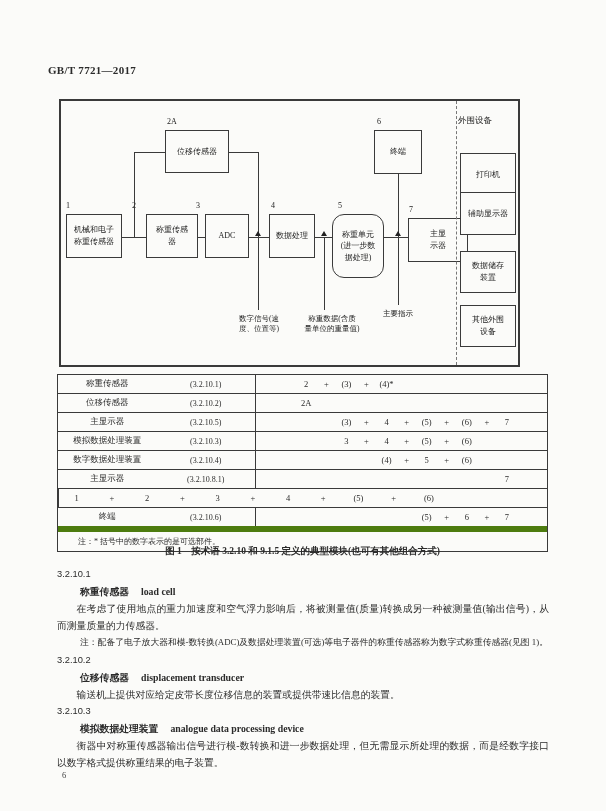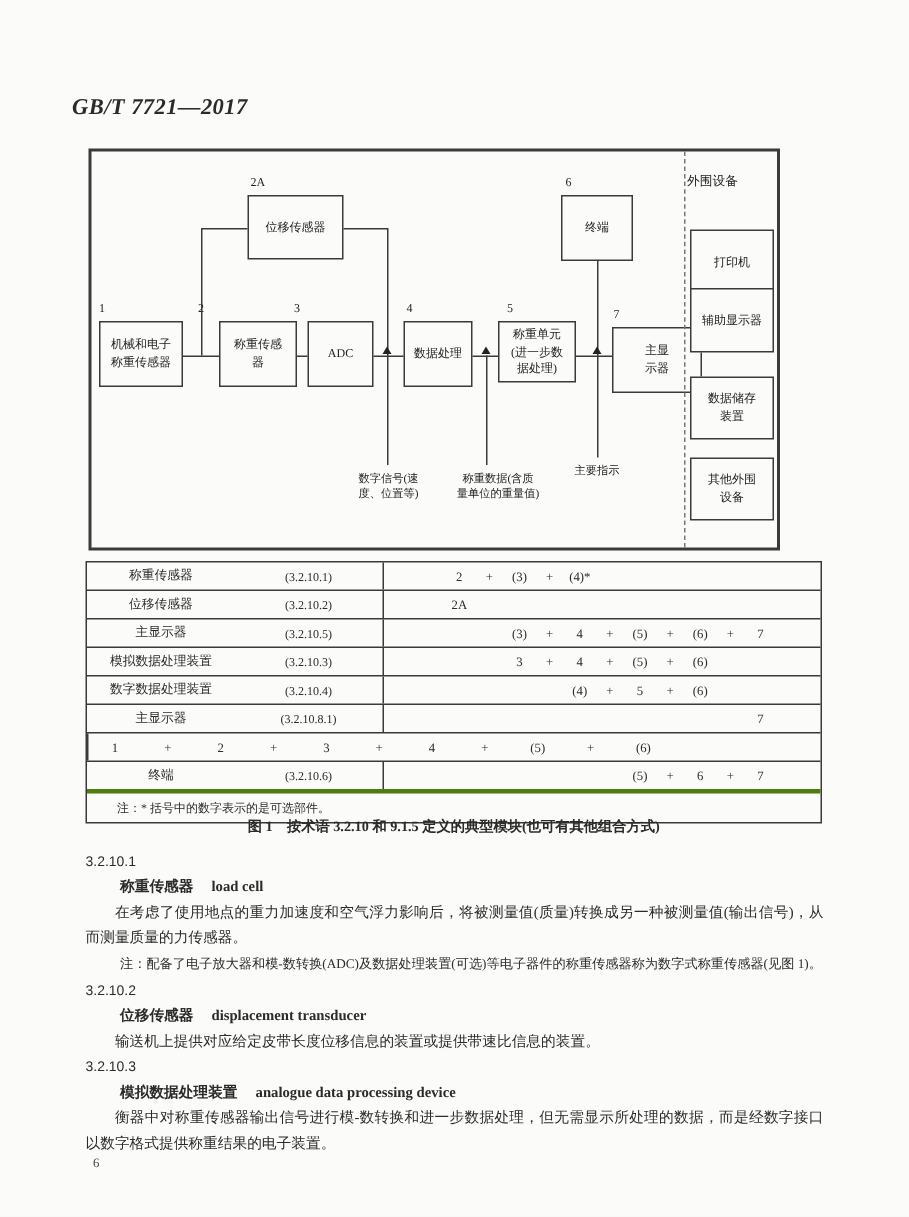--- a/index.html
+++ b/index.html
@@ -1,18 +1,18 @@
 <!DOCTYPE html>
 <html><head>
 <meta charset="utf-8">
 <style>
   html,body{margin:0;padding:0;}
   body{width:606px;height:811px;background:#f3f3f1;font-family:"Liberation Serif","DejaVu Serif",serif;}
   .page{position:relative;width:606px;height:811px;background:#fbfbf9;color:#2b2b2b;overflow:hidden;}
-  .hdr{position:absolute;left:48px;top:64px;font-weight:bold;font-size:15px;letter-spacing:.3px;font-style:italic;}
+  .hdr{position:absolute;left:48px;top:64px;font-weight:bold;font-size:11px;letter-spacing:.3px;}
 
   
   .fig{position:absolute;left:59px;top:99px;width:457px;height:264px;border:2px solid #3a3a3a;background:#fbfbf9;}
   .dbox{position:absolute;border:1.3px solid #3a3a3a;display:flex;align-items:center;justify-content:center;
         text-align:center;white-space:pre-line;font-size:8px;line-height:1.45;color:#222;box-sizing:border-box;background:#fbfbf9;}
   .dnum{position:absolute;font-size:8px;color:#222;}
   .hl{position:absolute;height:1px;background:#3a3a3a;}
   .vl{position:absolute;width:1px;background:#3a3a3a;}
   .arr{position:absolute;width:0;height:0;border-left:3px solid transparent;border-right:3px solid transparent;border-bottom:5px solid #222;}
   .dash{position:absolute;width:0;border-left:1px dashed #777;}
@@ -21,21 +21,21 @@
 
   
   .gtable{position:absolute;left:57px;top:374px;width:491px;border:1.6px solid #3a3a3a;box-sizing:border-box;background:#fbfbf9;font-size:8.5px;}
   .trow{display:flex;height:18px;border-top:1px solid #3a3a3a;align-items:stretch;}
   .trow:first-child{border-top:none;}
   .tleft{flex:0 0 197px;display:flex;align-items:center;}
   .tname{flex:1;text-align:center;}
   .tref{flex:1;text-align:center;font-size:8px;}
   .tformula{flex:1;border-left:1px solid #3a3a3a;display:flex;align-items:center;padding:0 30px 0 0;}
   .fcell{flex:1;text-align:center;font-size:8.5px;}
-  .tnote{height:19px;border-top:3px solid #4d7c0f;display:flex;align-items:center;padding-left:20px;font-size:8px;}
+  .tnote{height:19px;border-top:6px solid #4d7c0f;display:flex;align-items:center;padding-left:20px;font-size:8px;}
 
   .caption{position:absolute;left:57px;top:545px;width:491px;text-align:center;font-weight:bold;font-size:9.5px;}
 
   
   .sections{position:absolute;left:57px;top:566px;width:492px;font-size:9.8px;}
   .clause{font-family:"Liberation Sans","DejaVu Sans",sans-serif;font-size:9.3px;line-height:17px;}
   .term{font-weight:bold;line-height:17px;padding-left:23px;}
   .term .en{margin-left:12px;}
   .para{line-height:17px;text-indent:2em;text-align:justify;margin:0;}
   .tnote2{font-size:8.8px;line-height:15px;margin:1px 0 2px 23px;padding-left:15px;text-indent:-15px;text-align:justify;}
@@ -58,21 +58,21 @@
     <div class="dnum" style="left:348px;top:104px;">7</div>
     <div class="dnum" style="left:106px;top:16px;">2A</div>
     <div class="dnum" style="left:316px;top:16px;">6</div>
 
     <div class="dbox" style="left:5px;top:113px;width:56px;height:44px;">机械和电子
 称重传感器</div>
     <div class="dbox" style="left:85px;top:113px;width:52px;height:44px;">称重传感
 器</div>
     <div class="dbox" style="left:144px;top:113px;width:44px;height:44px;">ADC</div>
     <div class="dbox" style="left:208px;top:113px;width:46px;height:44px;">数据处理</div>
-    <div class="dbox" style="left:271px;top:113px;width:52px;height:41px;">称重单元
+    <div class="dbox" style="left:271px;top:113px;width:52px;height:64px;border-radius:12px;">称重单元
 (进一步数
 据处理)</div>
     <div class="dbox" style="left:347px;top:117px;width:60px;height:44px;">主显
 示器</div>
 
     <div class="dbox" style="left:104px;top:29px;width:64px;height:43px;">位移传感器</div>
     <div class="dbox" style="left:313px;top:29px;width:48px;height:44px;">终端</div>
 
     <div class="hl" style="left:61px;top:136px;width:24px;"></div>
     <div class="hl" style="left:137px;top:136px;width:7px;"></div>

